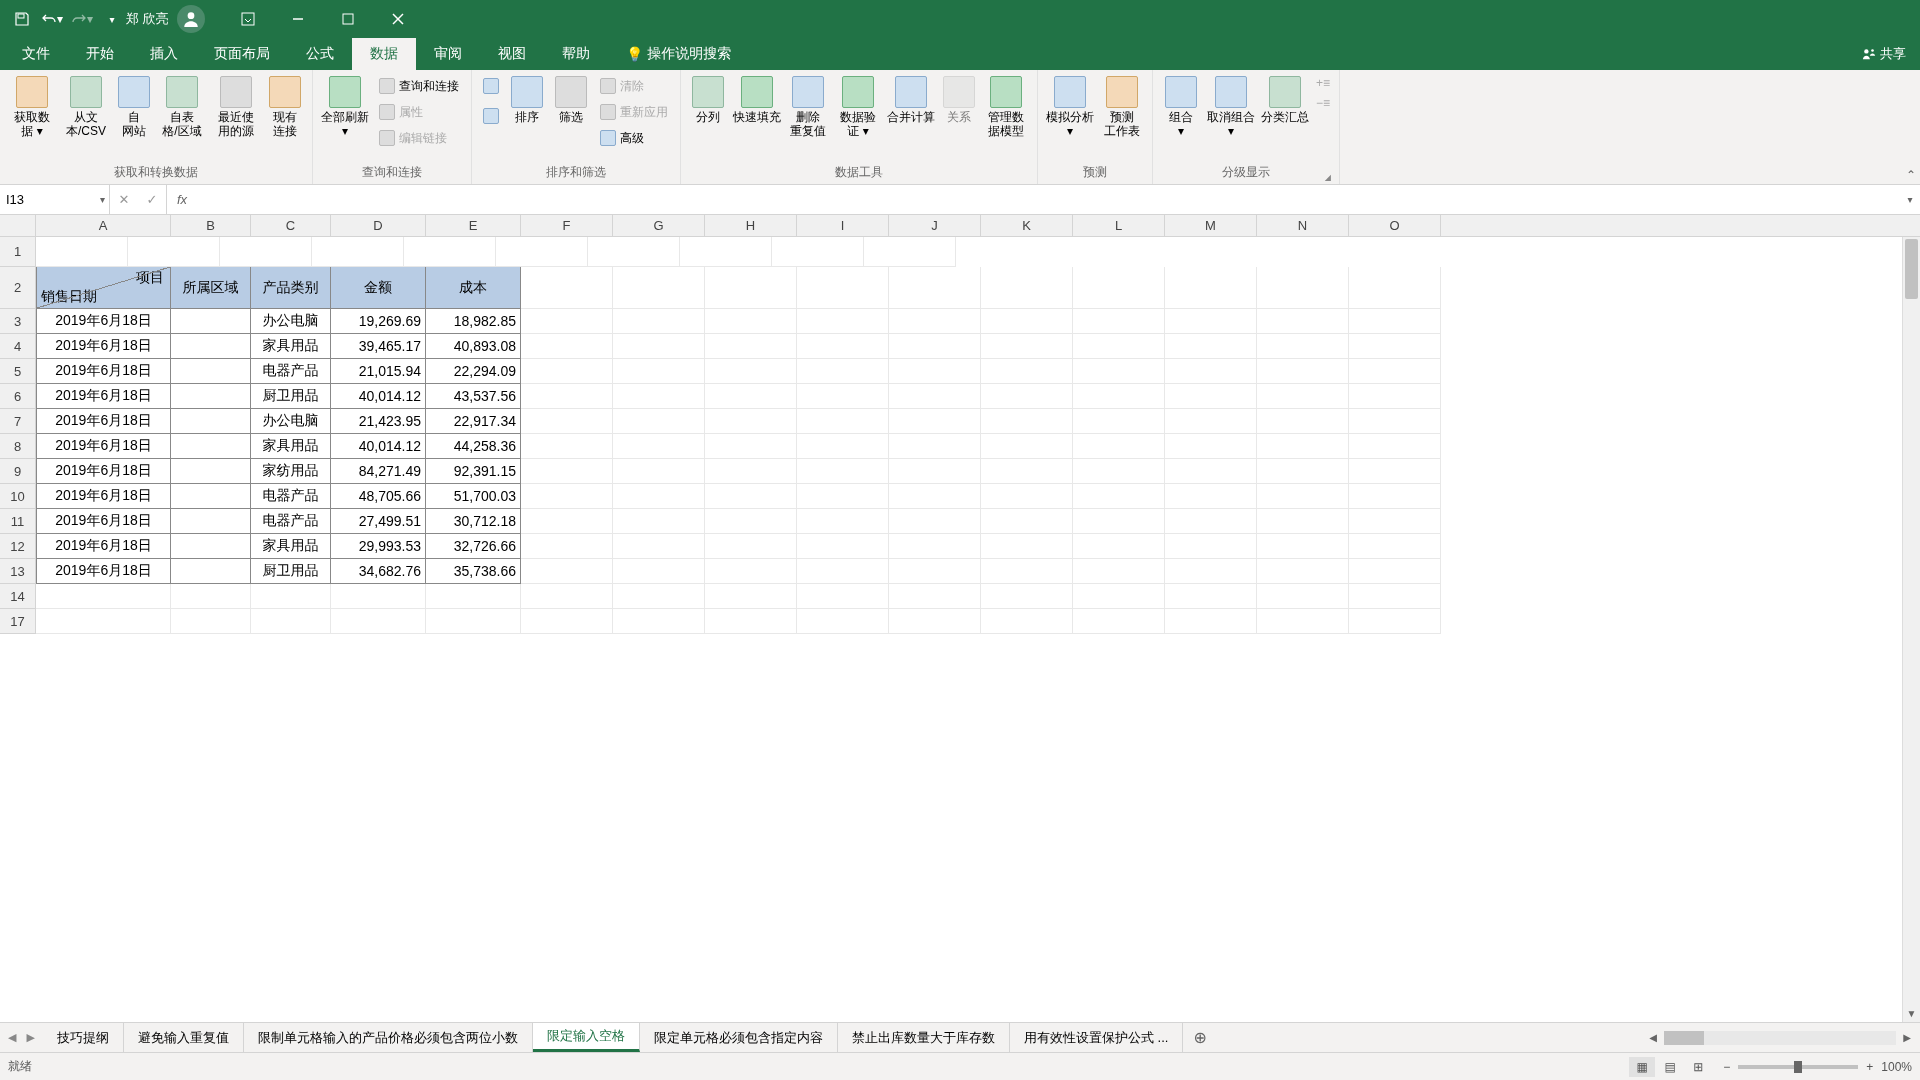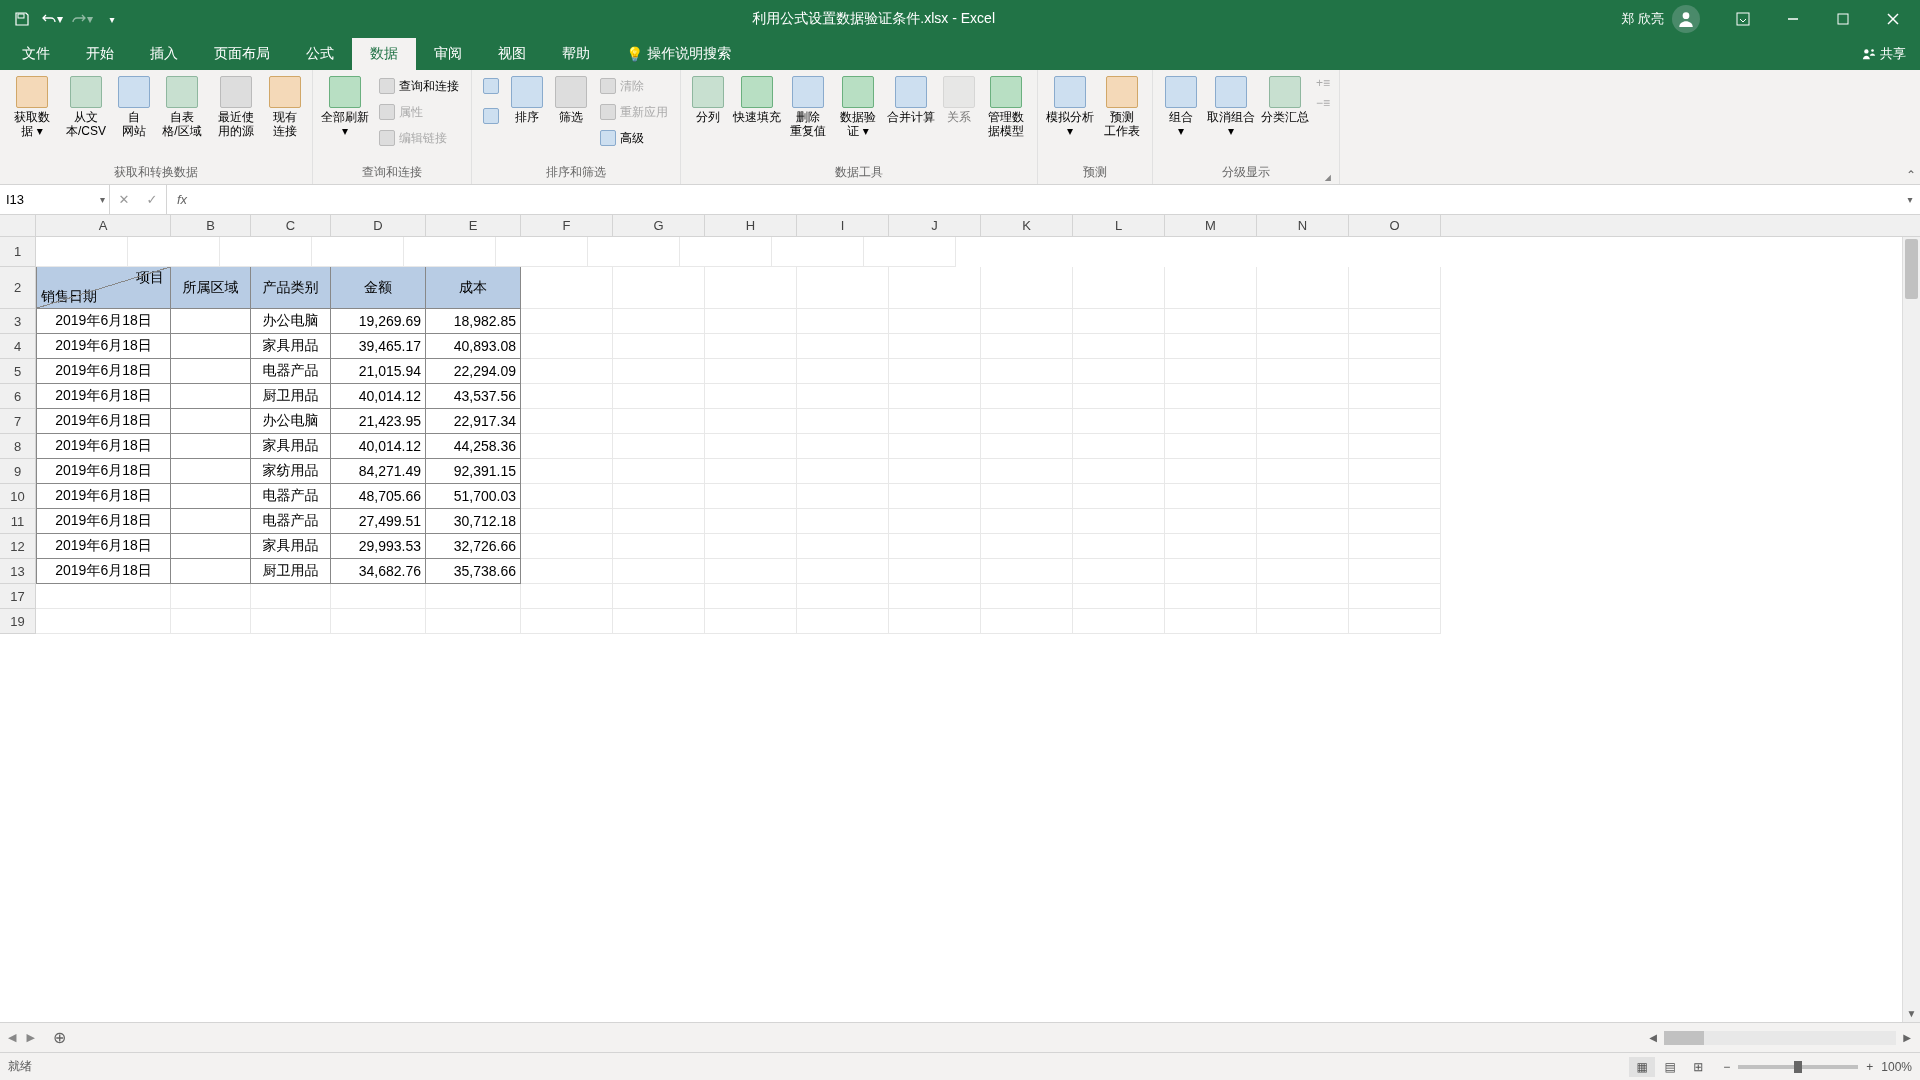--- a/index.html
+++ b/index.html
@@ -115,21 +115,20 @@
         </svg>
       </div>
     <div class="qat-btn"><svg width="16" height="16" viewBox="0 0 16 16">
           <path d="M5 4l-3 3 3 3M2 7h8a4 4 0 014 4" fill="none" stroke="#fff" stroke-width="1.3"></path>
         </svg>▾</div>
     <div class="qat-btn" style="opacity:.5"><svg width="16" height="16" viewBox="0 0 16 16">
           <path d="M11 4l3 3-3 3M14 7H6a4 4 0 00-4 4" fill="none" stroke="#fff" stroke-width="1.3"></path>
         </svg>▾</div>
     <div class="qat-btn" style="font-size:10px">▾</div>
   </div>
-  <div class="doc-title">利用公式设置数据验证条件.xlsx - Excel</div>
   <div class="user-area">
     <span class="user-name">郑 欣亮</span>
     <div class="avatar">
         <svg width="18" height="18" viewBox="0 0 16 16" fill="#fff">
           <circle cx="8" cy="5" r="3"></circle>
           <path d="M2 15c0-3 3-5 6-5s6 2 6 5"></path>
         </svg>
       </div>
   </div>
   <div class="win-controls">
@@ -678,67 +677,76 @@
         <div class="cell " style="width: 92px;"></div>
         <div class="cell " style="width: 92px;"></div>
         <div class="cell " style="width: 92px;"></div>
         <div class="cell " style="width: 92px;"></div>
         <div class="cell " style="width: 92px;"></div>
         <div class="cell " style="width: 92px;"></div>
         <div class="cell " style="width: 92px;"></div>
         <div class="cell " style="width: 92px;"></div>
       </div>
       <div class="row">
+        <div class="row-h">14</div>
+        <div class="cell " style="width: 135px;"></div>
+        <div class="cell " style="width: 80px;"></div>
+        <div class="cell " style="width: 80px;"></div>
+        <div class="cell " style="width: 95px;"></div>
+        <div class="cell " style="width: 95px;"></div>
+        <div class="cell " style="width: 92px;"></div>
+        <div class="cell " style="width: 92px;"></div>
+        <div class="cell " style="width: 92px;"></div>
+        <div class="cell " style="width: 92px;"></div>
+        <div class="cell " style="width: 92px;"></div>
+        <div class="cell " style="width: 92px;"></div>
+        <div class="cell " style="width: 92px;"></div>
+        <div class="cell " style="width: 92px;"></div>
+        <div class="cell " style="width: 92px;"></div>
+        <div class="cell " style="width: 92px;"></div>
+      </div>
+      <div class="row">
         <div class="row-h">17</div>
         <div class="cell " style="width: 135px;"></div>
         <div class="cell " style="width: 80px;"></div>
         <div class="cell " style="width: 80px;"></div>
         <div class="cell " style="width: 95px;"></div>
         <div class="cell " style="width: 95px;"></div>
         <div class="cell " style="width: 92px;"></div>
         <div class="cell " style="width: 92px;"></div>
         <div class="cell " style="width: 92px;"></div>
         <div class="cell " style="width: 92px;"></div>
         <div class="cell " style="width: 92px;"></div>
         <div class="cell " style="width: 92px;"></div>
         <div class="cell " style="width: 92px;"></div>
         <div class="cell " style="width: 92px;"></div>
         <div class="cell " style="width: 92px;"></div>
         <div class="cell " style="width: 92px;"></div>
       </div>
-      <div class="row">
-        <div class="row-h">19</div>
-        <div class="cell " style="width: 135px;"></div>
-        <div class="cell " style="width: 80px;"></div>
-        <div class="cell " style="width: 80px;"></div>
-        <div class="cell " style="width: 95px;"></div>
-        <div class="cell " style="width: 95px;"></div>
-        <div class="cell " style="width: 92px;"></div>
-        <div class="cell " style="width: 92px;"></div>
-        <div class="cell " style="width: 92px;"></div>
-        <div class="cell " style="width: 92px;"></div>
-        <div class="cell " style="width: 92px;"></div>
-        <div class="cell " style="width: 92px;"></div>
-        <div class="cell " style="width: 92px;"></div>
-        <div class="cell " style="width: 92px;"></div>
-        <div class="cell " style="width: 92px;"></div>
-        <div class="cell " style="width: 92px;"></div>
-      </div>
     </div>
   <div class="vscroll">
     <div class="arrow" style="top:0">▲</div>
     <div class="thumb"></div>
     <div class="arrow" style="bottom:0">▼</div>
   </div>
 </div>
 
 <div class="sheet-bar">
   <div class="sheet-nav">
       <span>◀</span>
       <span>▶</span>
+    </div>
+  <div class="sheet-tabs" id="sheet-tabs">
+      <div class="sheet-tab">技巧提纲</div>
+      <div class="sheet-tab">避免输入重复值</div>
+      <div class="sheet-tab">限制单元格输入的产品价格必须包含两位小数</div>
+      <div class="sheet-tab active">限定输入空格</div>
+      <div class="sheet-tab">限定单元格必须包含指定内容</div>
+      <div class="sheet-tab">禁止出库数量大于库存数</div>
+      <div class="sheet-tab">用有效性设置保护公式 ...</div>
     </div>
   <div class="sheet-add">⊕</div>
   <div class="spacer"></div>
   <div class="hscroll-area">
     <div class="hscroll-btn">◀</div>
     <div class="hscroll-track">
         <div class="thumb"></div>
       </div>
     <div class="hscroll-btn">▶</div>
   </div>

